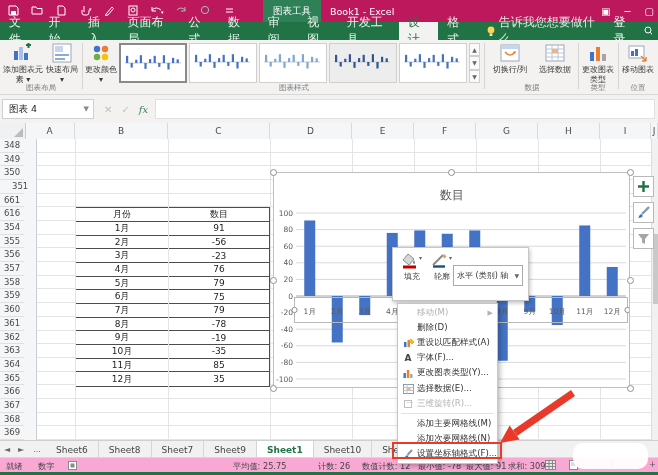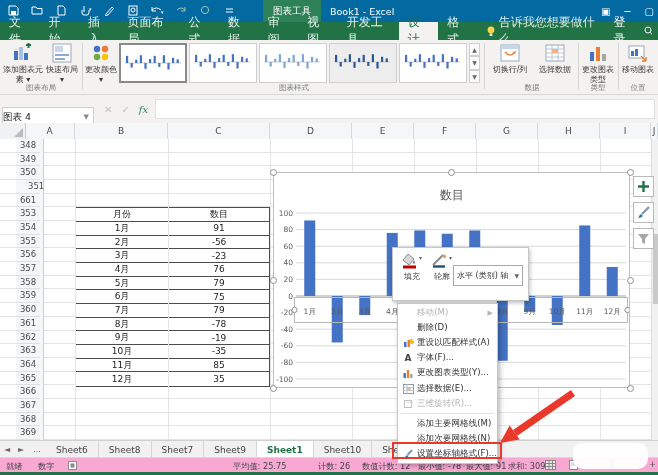--- a/index.html
+++ b/index.html
@@ -1,21 +1,21 @@
 <!DOCTYPE html>
 <html><head>
 <meta charset="utf-8">
 <style>
   html,body{margin:0;padding:0;background:#fff;}
   .app{position:relative;width:658px;height:475px;overflow:hidden;
        font-family:"DejaVu Sans","Liberation Sans",sans-serif;background:#fff;
        -webkit-font-smoothing:antialiased;}
   .abs{position:absolute;}
   
-  .titlebar{left:0;top:0;width:658px;height:22px;background:#0369a1;color:#fff;}
+  .titlebar{left:0;top:0;width:658px;height:22px;background:#be185d;color:#fff;}
   .qat{left:6px;top:3px;display:flex;gap:10px;align-items:center;color:#fff;}
   .qat .qi{width:14px;height:14px;display:flex;align-items:center;justify-content:center;}
   .ctxchip{left:263px;top:0;height:22px;padding:0 10px;background:#2e8157;color:#fff;
            font-size:9.5px;display:flex;align-items:center;}
   .wbtitle{left:330px;top:0;height:22px;color:#fff;font-size:9.5px;display:flex;align-items:center;}
   .winbtns{right:4px;top:0;height:22px;display:flex;gap:14px;align-items:center;color:#fff;font-size:10px;}
   
   .tabrow{left:0;top:22px;width:658px;height:18px;background:#217346;display:flex;align-items:stretch;color:#e4f2ea;font-size:12px;}
   .rtab{padding:0 9px;display:flex;align-items:center;cursor:default;}
   .rtab.active{background:#f3f2f1;color:#217346;}
@@ -28,34 +28,34 @@
   .grplabel{position:absolute;top:43px;font-size:7.5px;color:#7a7a7a;text-align:center;}
   .gsep{position:absolute;top:3px;height:46px;width:1px;background:#d5d5d5;}
   .gallery{position:absolute;left:119px;top:3px;height:40px;display:flex;gap:2px;}
   .thumb{width:68px;height:40px;background:#fff;border:1px solid #cfcfcf;box-sizing:border-box;}
   .thumb.sel{border:2px solid #8a8a8a;}
   .galarrows{position:absolute;left:469px;top:3px;width:11px;height:40px;display:flex;flex-direction:column;}
   .galarrows div{flex:1;border:1px solid #cfcfcf;background:#fafafa;font-size:6px;color:#666;
                  display:flex;align-items:center;justify-content:center;}
   
   .fbar{left:0;top:95px;width:658px;height:28px;background:#f3f2f1;border-bottom:1px solid #d0d0d0;}
-  .namebox{position:absolute;left:2px;top:12px;width:92px;height:20px;background:#fff;border:1px solid #d0d0d0;
-           font-size:9.5px;color:#222;display:flex;align-items:center;box-sizing:border-box;}
+  .namebox{position:absolute;left:2px;top:4px;width:92px;height:20px;background:#fff;border:1px solid #d0d0d0;
+           font-size:9.5px;color:#222;display:flex;align-items:center;padding-left:6px;box-sizing:border-box;}
   .fxbtns{position:absolute;left:104px;top:4px;height:20px;display:flex;gap:9px;align-items:center;color:#8a8a8a;font-size:10px;}
   .finput{position:absolute;left:155px;top:4px;width:500px;height:20px;background:#fff;border:1px solid #e0e0e0;box-sizing:border-box;}
   
   .colhdr{left:0;top:123px;width:658px;height:16px;background:#f5f6f7;border-bottom:1px solid #c9cdd1;}
   .colcell{position:absolute;top:0;height:16px;font-size:9px;color:#4a4a4a;display:flex;align-items:center;justify-content:center;border-right:1px solid #d8dbde;box-sizing:border-box;}
   .corner{position:absolute;left:0;top:0;width:25px;height:16px;background:#f0f1f2;border-right:1px solid #c9cdd1;}
   .corner:after{content:"";position:absolute;right:2px;bottom:2px;border-left:9px solid transparent;border-bottom:9px solid #b9bdc1;}
   
   .grid{left:0;top:139px;width:658px;height:301px;background:#fff;
         background-image:repeating-linear-gradient(to bottom,transparent 0px,transparent 12.7px,#e4e4e4 12.7px,#e4e4e4 13.68px);}
   .vline{position:absolute;top:0;width:1px;height:301px;background:#e4e4e4;}
-  .rowhdrs{position:absolute;left:16px;top:0;width:28px;height:301px;background:#f5f6f7;border-right:1px solid #c9cdd1;box-sizing:border-box;}
+  .rowhdrs{position:absolute;left:0;top:0;width:37px;height:301px;background:#f5f6f7;border-right:1px solid #c9cdd1;box-sizing:border-box;}
   .rowhdr{position:absolute;left:0;width:24px;font-size:8.5px;color:#4a4a4a;text-align:center;border-bottom:1px solid #dee1e4;box-sizing:border-box;}
   
   .dtable{position:absolute;left:75px;top:68.4px;width:195px;border:1px solid #4d4d4d;box-sizing:border-box;background:#fff;}
   .trow{display:flex;height:13.68px;box-sizing:border-box;border-bottom:1px solid #4d4d4d;}
   .trow:last-child{border-bottom:none;}
   .tcell{font-size:9px;color:#222;display:flex;align-items:center;justify-content:center;box-sizing:border-box;}
   .tcell.b{width:93px;border-right:1px solid #4d4d4d;}
   .tcell.c{flex:1;}
   
   .chart{left:273px;top:172px;width:357px;height:216px;background:#fff;border:1px solid #bfbfbf;box-sizing:border-box;z-index:5;}
@@ -393,21 +393,21 @@
       <div class="colcell" style="left: 651px; width: 7px;">J</div>
     </div>
 
   <div class="abs grid" id="grid">
     <div class="rowhdrs" id="rowhdrs">
         <div class="rowhdr" style="top: 0px; height: 13.68px; line-height: 13.68px;">348</div>
         <div class="rowhdr" style="top: 13.68px; height: 13.68px; line-height: 13.68px;">349</div>
         <div class="rowhdr" style="top: 27.36px; height: 13.68px; line-height: 13.68px;">350</div>
         <div class="rowhdr" style="top: 41.04px; height: 13.68px; line-height: 13.68px; padding-left: 12px;">351</div>
         <div class="rowhdr" style="top: 54.72px; height: 13.68px; line-height: 13.68px;">661</div>
-        <div class="rowhdr" style="top: 68.4px; height: 13.68px; line-height: 13.68px;">353</div>
+        <div class="rowhdr" style="top: 68.4px; height: 13.68px; line-height: 13.68px;">616</div>
         <div class="rowhdr" style="top: 82.08px; height: 13.68px; line-height: 13.68px;">354</div>
         <div class="rowhdr" style="top: 95.76px; height: 13.68px; line-height: 13.68px;">355</div>
         <div class="rowhdr" style="top: 109.44px; height: 13.68px; line-height: 13.68px;">356</div>
         <div class="rowhdr" style="top: 123.12px; height: 13.68px; line-height: 13.68px;">357</div>
         <div class="rowhdr" style="top: 136.8px; height: 13.68px; line-height: 13.68px;">358</div>
         <div class="rowhdr" style="top: 150.48px; height: 13.68px; line-height: 13.68px;">359</div>
         <div class="rowhdr" style="top: 164.16px; height: 13.68px; line-height: 13.68px;">360</div>
         <div class="rowhdr" style="top: 177.84px; height: 13.68px; line-height: 13.68px;">361</div>
         <div class="rowhdr" style="top: 191.52px; height: 13.68px; line-height: 13.68px;">362</div>
         <div class="rowhdr" style="top: 205.2px; height: 13.68px; line-height: 13.68px;">363</div>

